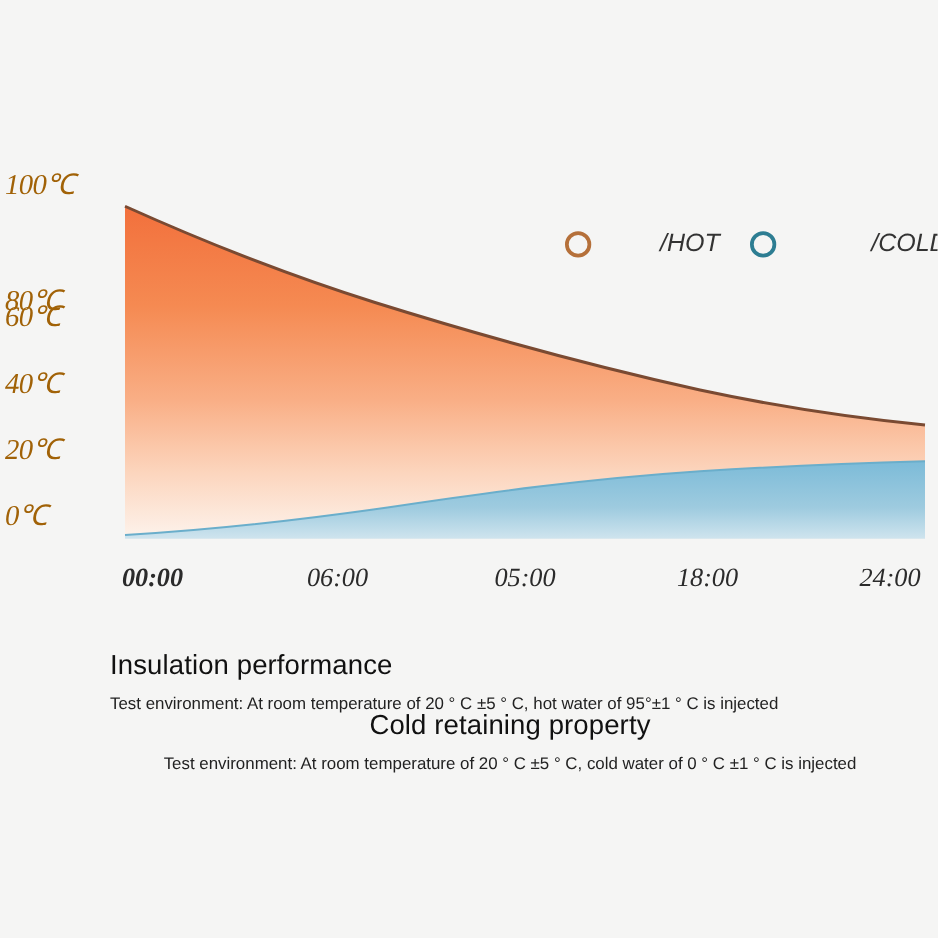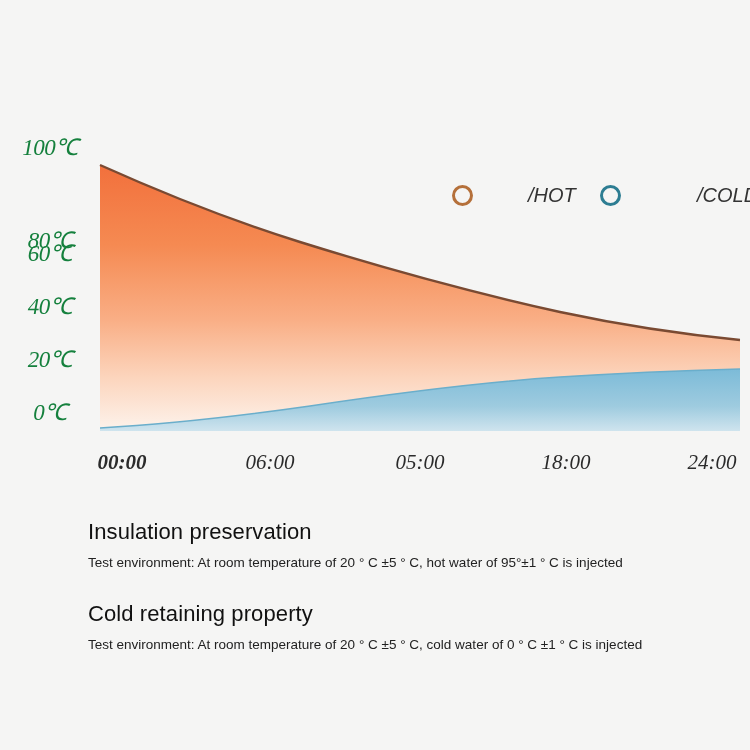--- a/index.html
+++ b/index.html
@@ -45,24 +45,24 @@
   #plot-svg {
     position:absolute;
     left:0; top:0;
     width:750px; height:360px;
   }
 
   .ytick {
     position:absolute;
     right:0;
     width:92px;
-    text-align:center;
+    text-align:left;
     font-style:italic;
     font-size:23px;
-    color:#15803d;
+    color:#a16207;
     font-family:"Liberation Serif", serif;
     font-weight:400;
     letter-spacing:-0.5px;
   }
   #y-axis {
     position:absolute;
     left:0; top:140px;
     width:96px; height:310px;
   }
 
@@ -215,23 +215,23 @@
     </div>
     <div class="legend-item" style="left:160px;">
       <span class="ring cold" style="border-color: rgb(45, 125, 146);"></span>
     </div>
     <div class="legend-item" style="left:244px;margin-left:13px;">
       <span class="legend-label">/COLD</span>
     </div>
   </div>
 
   <div class="section" style="top:518px;">
-    <div class="section-title">Insulation preservation</div>
+    <div class="section-title">Insulation performance</div>
     <div class="section-desc">Test environment: At room temperature of 20 ° C ±5 ° C, hot water of 95°±1 ° C is injected</div>
   </div>
 
-  <div class="section" style="top:600px;">
+  <div class="section" style="top:566px;text-align:center;">
     <div class="section-title">Cold retaining property</div>
     <div class="section-desc">Test environment: At room temperature of 20 ° C ±5 ° C, cold water of 0 ° C ±1 ° C is injected</div>
   </div>
 
 
 </div>
 
 </body></html>

